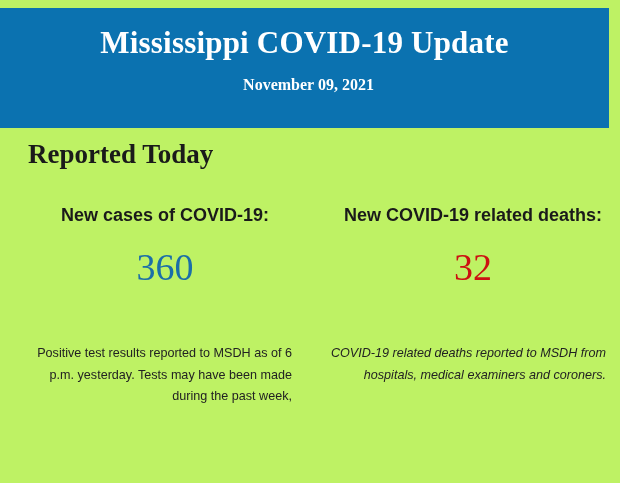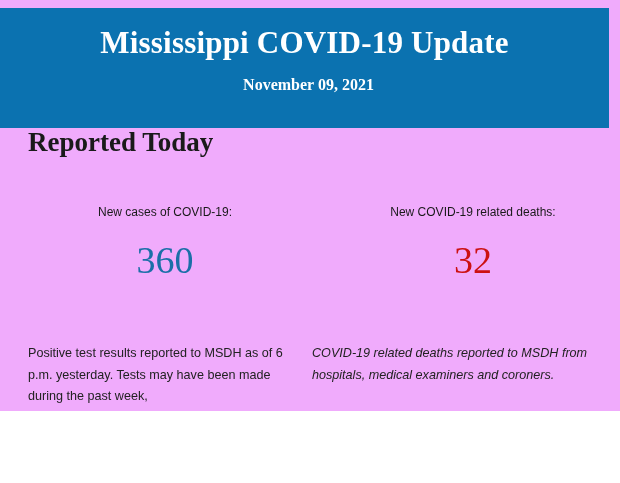--- a/index.html
+++ b/index.html
@@ -9,22 +9,22 @@
   body {
     width: 620px;
     height: 483px;
     background: #ffffff;
     font-family: "Liberation Sans", sans-serif;
     overflow: hidden;
   }
   .page {
     position: relative;
     width: 620px;
-    height: 411px;
-    background: #f0abfc;
+    height: 483px;
+    background: #bef264;
   }
   .header-banner {
     position: absolute;
     left: 0;
     top: 8px;
     width: 609px;
     height: 120px;
     background: #0b72b0;
     display: flex;
     flex-direction: column;
@@ -47,21 +47,21 @@
     font-family: "Liberation Serif", serif;
     font-weight: bold;
     font-size: 16px;
     color: #ffffff;
     text-align: center;
     margin-left: 8px;
   }
   .section-title {
     position: absolute;
     left: 28px;
-    top: 127px;
+    top: 139px;
     font-family: "Liberation Serif", serif;
     font-weight: bold;
     font-size: 27px;
     color: #1a1a1a;
   }
   .stats {
     position: absolute;
     left: 0;
     top: 205px;
     width: 620px;
@@ -72,22 +72,22 @@
   }
   .stat-col.left {
     width: 312px;
     padding-left: 18px;
   }
   .stat-col.right {
     width: 308px;
     padding-left: 14px;
   }
   .stat-label {
-    font-size: 12px;
-    font-weight: normal;
+    font-size: 18px;
+    font-weight: bold;
     color: #1a1a1a;
     text-align: center;
   }
   .stat-value {
     margin-top: 22px;
     font-family: "Liberation Serif", serif;
     font-weight: normal;
     font-size: 38px;
     text-align: center;
     line-height: 1;
@@ -97,20 +97,21 @@
   }
   .stat-value.deaths {
     color: #cc1111;
   }
   .notes {
     position: absolute;
     left: 0;
     top: 343px;
     width: 620px;
     display: flex;
+    text-align: right;
   }
   .note-col {
     box-sizing: border-box;
     font-size: 12.6px;
     color: #222222;
     line-height: 1.72;
   }
   .note-col.left {
     width: 312px;
     padding-left: 28px;

